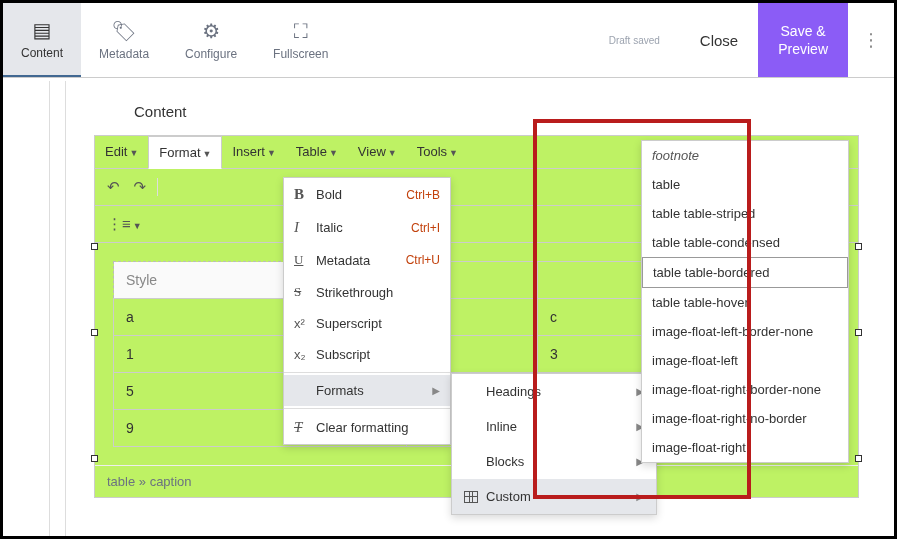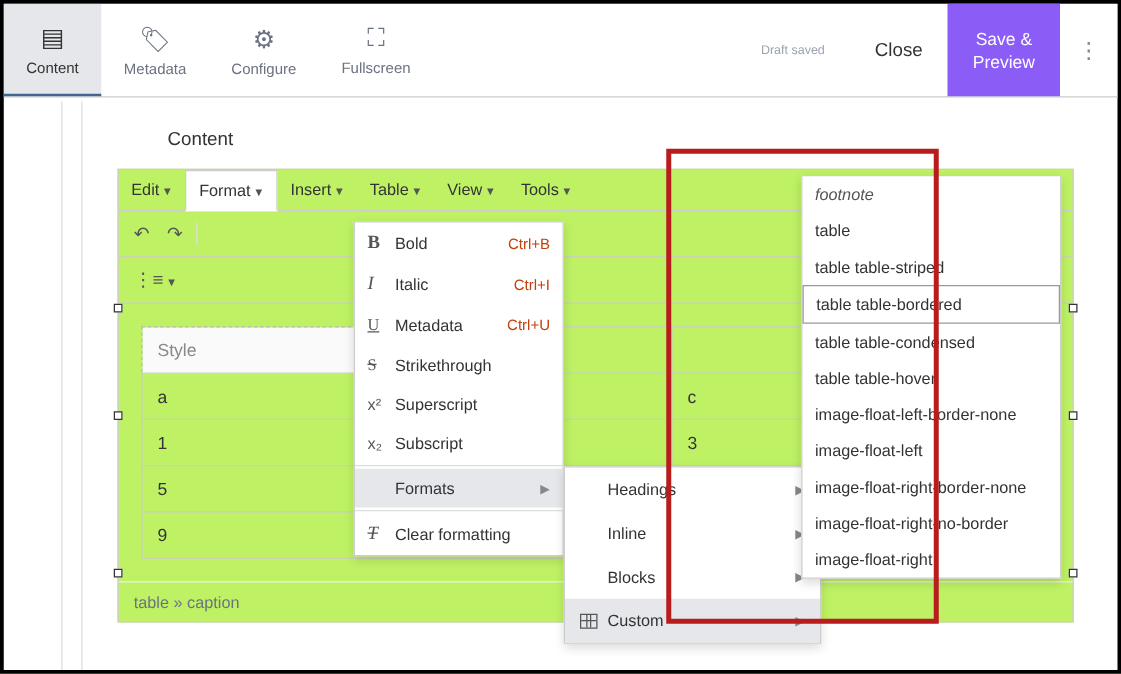--- a/index.html
+++ b/index.html
@@ -224,22 +224,22 @@
       <span class="dd-ico-grid"></span>
       <span>Custom</span>
       <span class="dd-arrow">▶</span>
     </div>
 </div>
 
 <div class="dropdown dd-custom">
   <div class="dd-row footnote">footnote</div>
   <div class="dd-row">table</div>
   <div class="dd-row">table table-striped</div>
+  <div class="dd-row">table table-condensed</div>
   <div class="dd-row sel">table table-bordered</div>
-  <div class="dd-row">table table-condensed</div>
   <div class="dd-row">table table-hover</div>
   <div class="dd-row">image-float-left-border-none</div>
   <div class="dd-row">image-float-left</div>
   <div class="dd-row">image-float-right-border-none</div>
   <div class="dd-row">image-float-right-no-border</div>
   <div class="dd-row">image-float-right</div>
 </div>
 
 <div class="redbox"></div>
 

